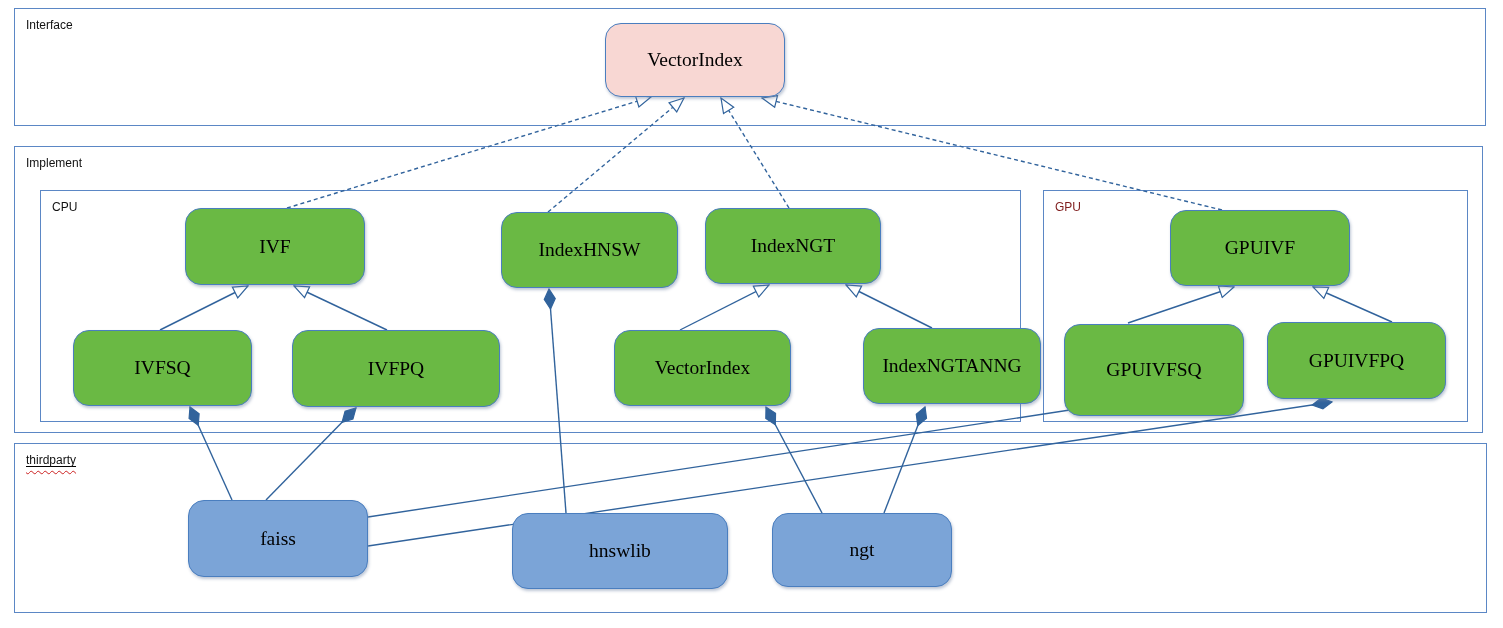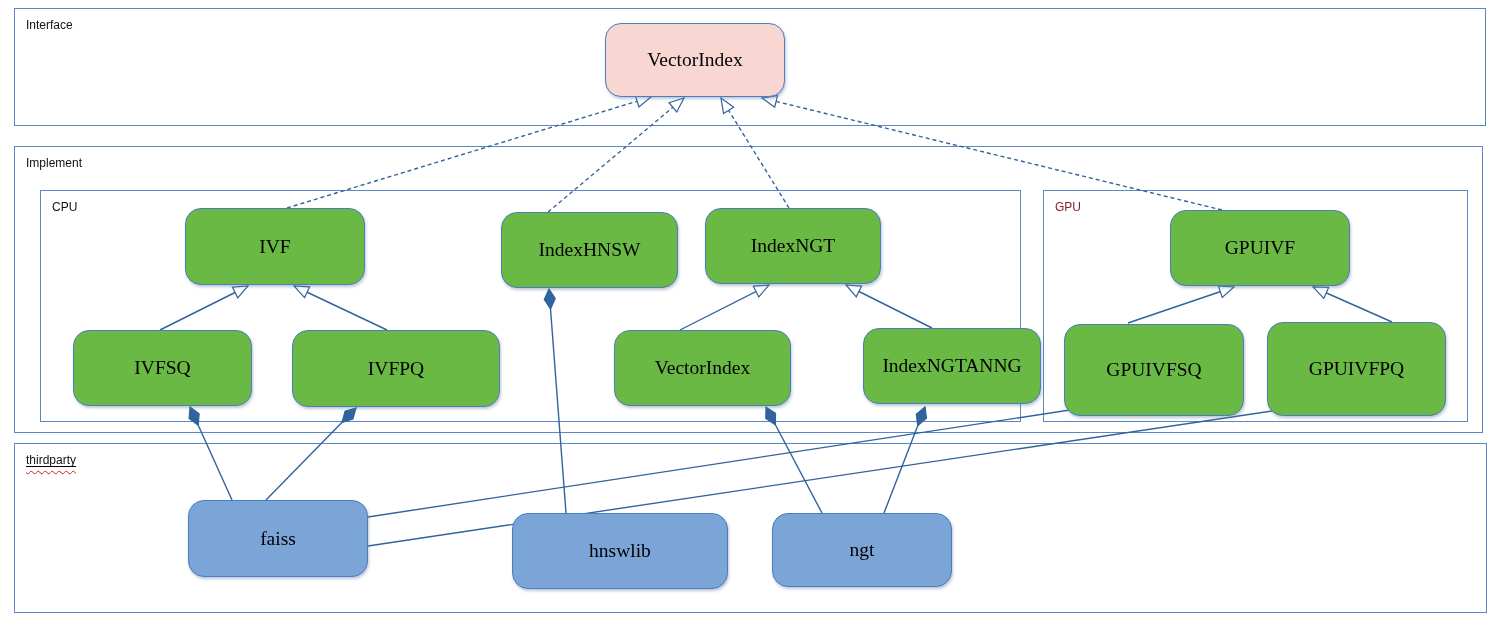--- a/index.html
+++ b/index.html
@@ -105,21 +105,21 @@
     </div>
     <div class="node node-impl" style="left: 827px; top: 328px; width: 178px; height: 76px; margin-left: 36px;">
       <span>IndexNGTANNG</span>
     </div>
     <div class="node node-impl" style="left: 1170px; top: 210px; width: 180px; height: 76px;">
       <span>GPUIVF</span>
     </div>
     <div class="node node-impl" style="left: 1064px; top: 324px; width: 180px; height: 92px;">
       <span>GPUIVFSQ</span>
     </div>
-    <div class="node node-impl" style="left: 1267px; top: 322px; width: 179px; height: 94px;">
+    <div class="node node-impl" style="left: 1267px; top: 322px; width: 179px; height: 77px; border-radius: 17px;">
       <span>GPUIVFPQ</span>
     </div>
     <div class="node node-lib" style="left: 188px; top: 500px; width: 180px; height: 77px;">
       <span>faiss</span>
     </div>
     <div class="node node-lib" style="left: 512px; top: 513px; width: 216px; height: 76px;">
       <span>hnswlib</span>
     </div>
     <div class="node node-lib" style="left: 772px; top: 513px; width: 180px; height: 74px;">
       <span>ngt</span>

